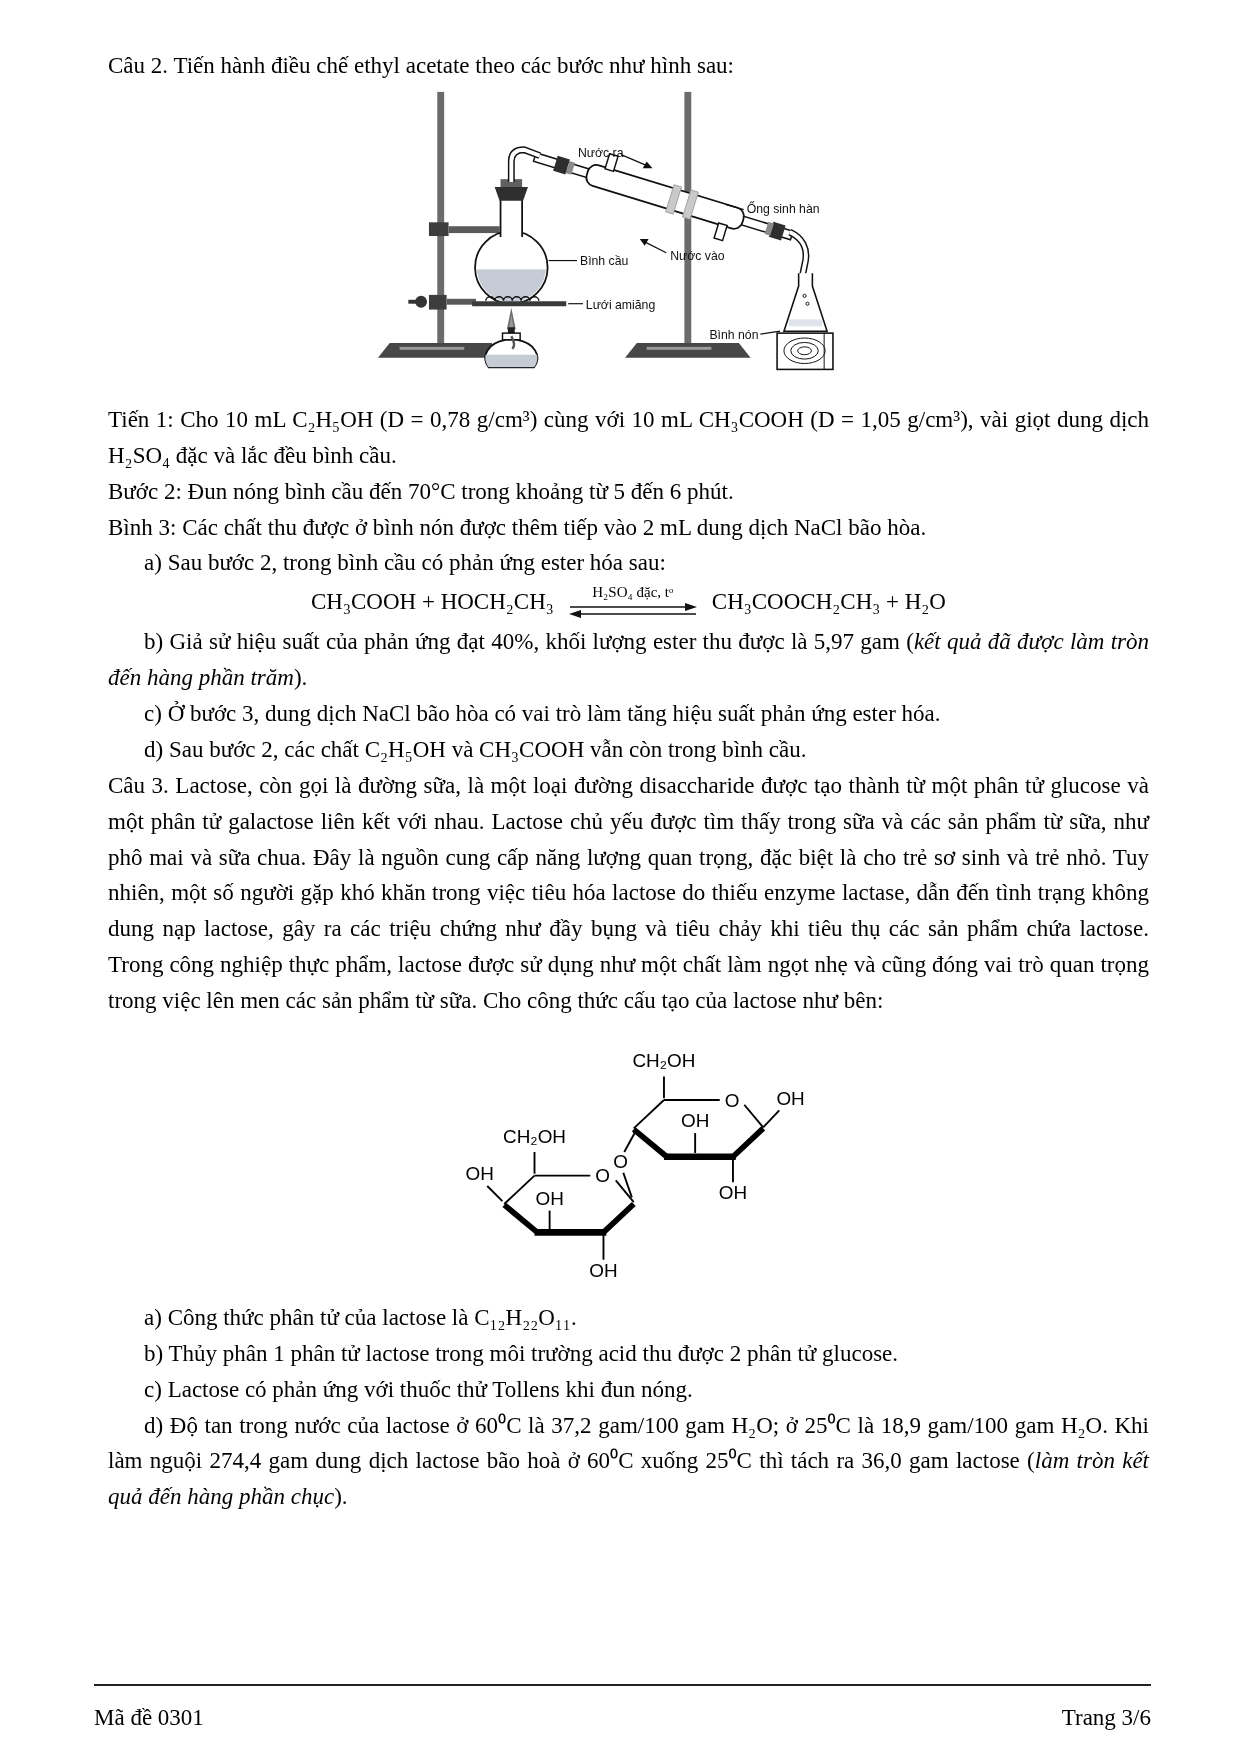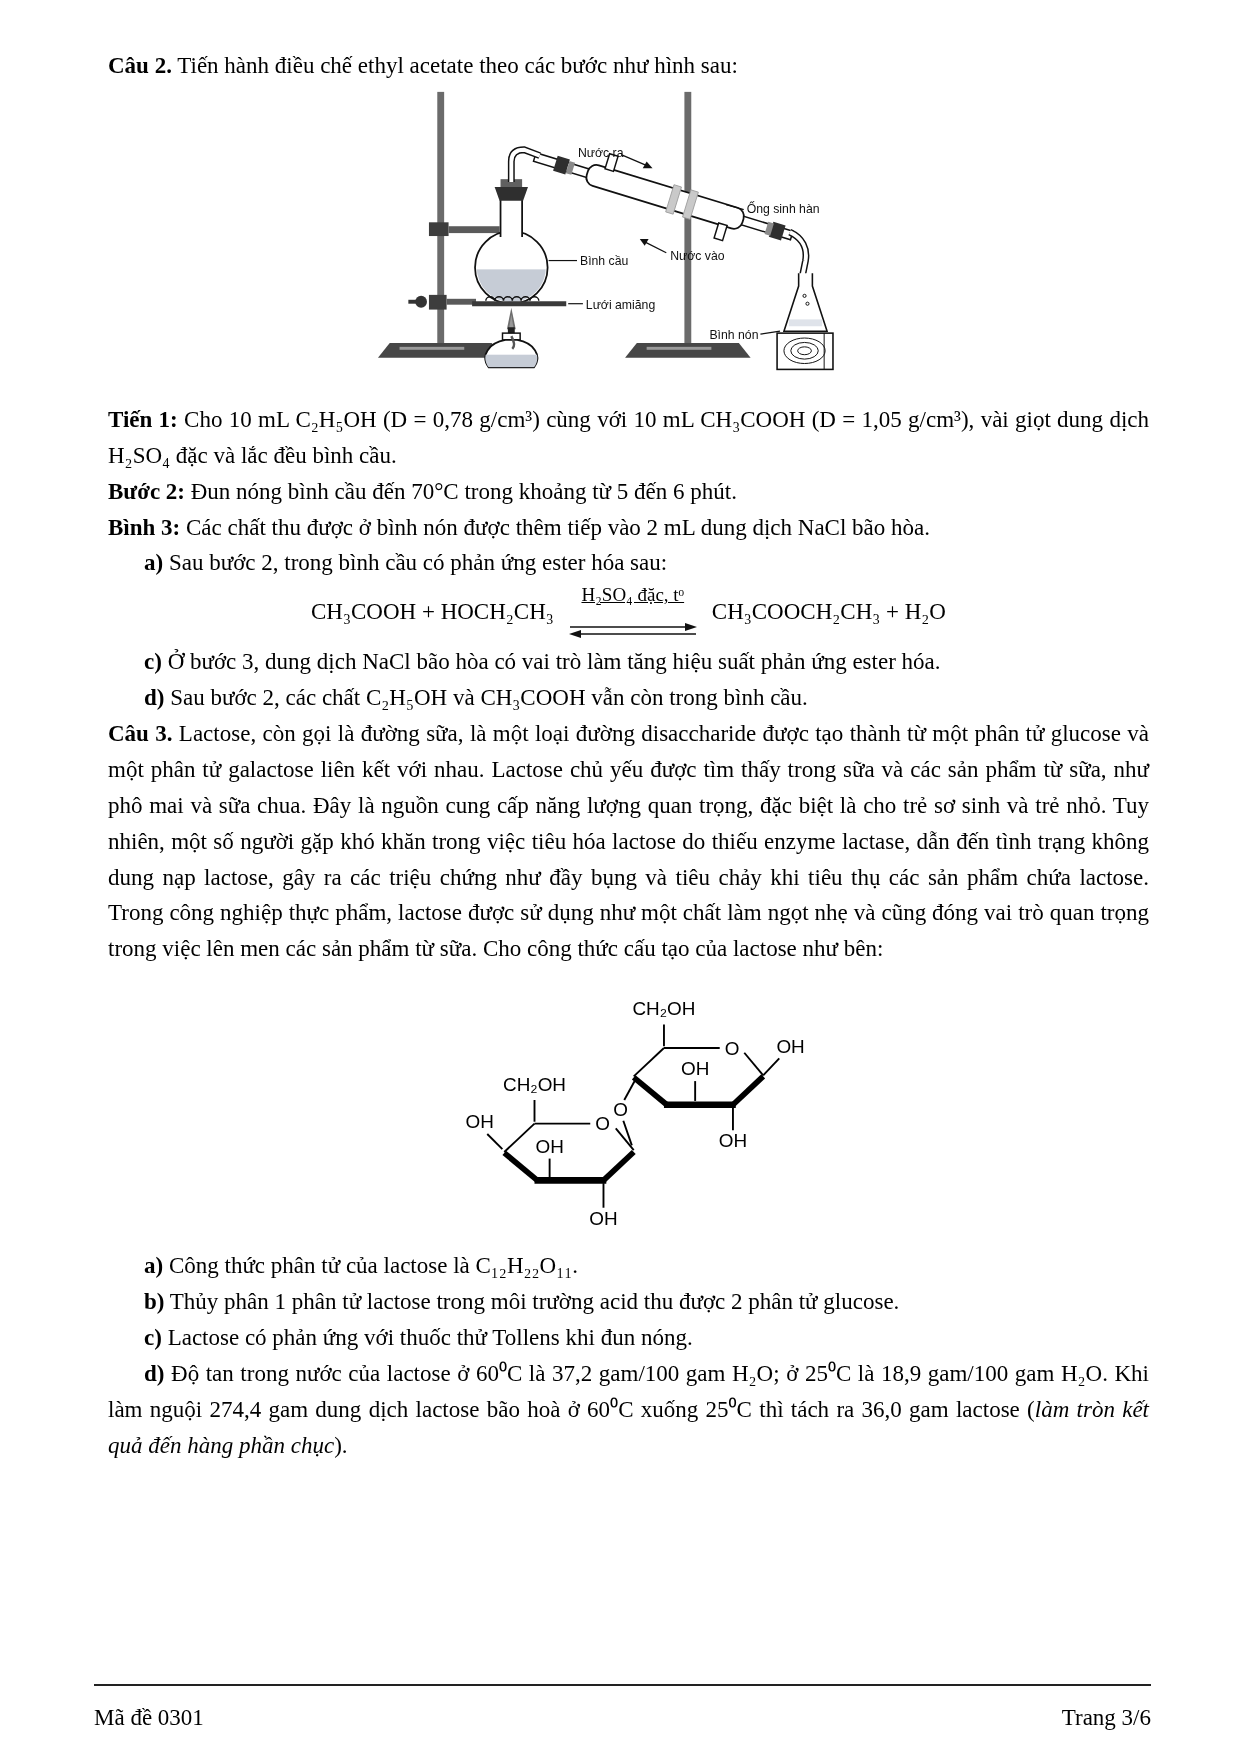--- a/index.html
+++ b/index.html
@@ -2,31 +2,31 @@
 <html><head>
 <meta charset="utf-8">
 <style>
   html,body{margin:0;padding:0;}
   body{
     width:1241px;height:1755px;background:#fff;position:relative;overflow:hidden;
     font-family:"Liberation Serif",serif;font-size:23px;color:#000;
   }
   .page{padding:48px 92px 0 108px;}
   p{margin:0;line-height:1.56;text-align:justify;}
-  .b{font-weight:bold;}
+  .b{font-weight:normal;}
   .i{font-style:italic;}
   .item{text-indent:36px;}
   .figure{width:530px;margin:2px auto 6px;text-align:center;}
   .structure{width:378px;margin:10px auto 2px;}
   .figure svg text, .structure svg text{font-family:"Liberation Sans",sans-serif;}
   .figure svg text{font-size:12.5px;fill:#111;}
   .structure svg text{font-size:20px;fill:#000;}
   .equation{display:flex;align-items:center;justify-content:center;gap:14px;margin:4px 0 6px;line-height:1.2;text-align:center;}
   .eq-mid{display:flex;flex-direction:column;align-items:center;}
-  .eq-cond{font-size:19px;line-height:1;margin-bottom:19px;text-decoration:underline;}
+  .eq-cond{font-size:15px;line-height:1;margin-bottom:3px;}
   .footer{position:absolute;left:94px;right:90px;top:1684px;border-top:2px solid #222;
     display:flex;justify-content:space-between;padding-top:19px;font-size:23px;}
   .sep{white-space:pre;}
 </style>
 </head>
 <body>
 
 <div class="page">
 
   <p><span class="b">Câu 2.</span><span class="sep"> </span><span>Tiến hành điều chế ethyl acetate theo các bước như hình sau:</span></p>
@@ -133,20 +133,21 @@
       <svg width="130" height="15" viewBox="0 0 130 15">
         <line x1="2" y1="4" x2="118" y2="4" stroke="#111" stroke-width="1.7"></line>
         <polygon points="117,0 117,8 129,4" fill="#111"></polygon>
         <line x1="13" y1="11" x2="128" y2="11" stroke="#111" stroke-width="1.7"></line>
         <polygon points="13,7 13,15 1,11" fill="#111"></polygon>
       </svg>
     </span>
     <span>CH₃COOCH₂CH₃ + H₂O</span>
   </div>
 
+  <p class="item"><span class="b">b)</span><span class="sep"> </span><span>Giả sử hiệu suất của phản ứng đạt 40%, khối lượng ester thu được là 5,97 gam (</span><span class="i">kết quả đã được làm tròn đến hàng phần trăm</span><span>).</span></p>
   <p class="item"><span class="b">c)</span><span class="sep"> </span><span>Ở bước 3, dung dịch NaCl bão hòa có vai trò làm tăng hiệu suất phản ứng ester hóa.</span></p>
   <p class="item"><span class="b">d)</span><span class="sep"> </span><span>Sau bước 2, các chất C₂H₅OH và CH₃COOH vẫn còn trong bình cầu.</span></p>
 
   <p><span class="b">Câu 3.</span><span class="sep"> </span><span>Lactose, còn gọi là đường sữa, là một loại đường disaccharide được tạo thành từ một phân tử glucose và một phân tử galactose liên kết với nhau. Lactose chủ yếu được tìm thấy trong sữa và các sản phẩm từ sữa, như phô mai và sữa chua. Đây là nguồn cung cấp năng lượng quan trọng, đặc biệt là cho trẻ sơ sinh và trẻ nhỏ. Tuy nhiên, một số người gặp khó khăn trong việc tiêu hóa lactose do thiếu enzyme lactase, dẫn đến tình trạng không dung nạp lactose, gây ra các triệu chứng như đầy bụng và tiêu chảy khi tiêu thụ các sản phẩm chứa lactose. Trong công nghiệp thực phẩm, lactose được sử dụng như một chất làm ngọt nhẹ và cũng đóng vai trò quan trọng trong việc lên men các sản phẩm từ sữa. Cho công thức cấu tạo của lactose như bên:</span></p>
 
   <div class="structure">
     <svg viewBox="0 0 400 278" width="378" height="263">
       <g stroke="#000" stroke-width="2">
 
         <line x1="205" y1="105" x2="237" y2="75"></line>

